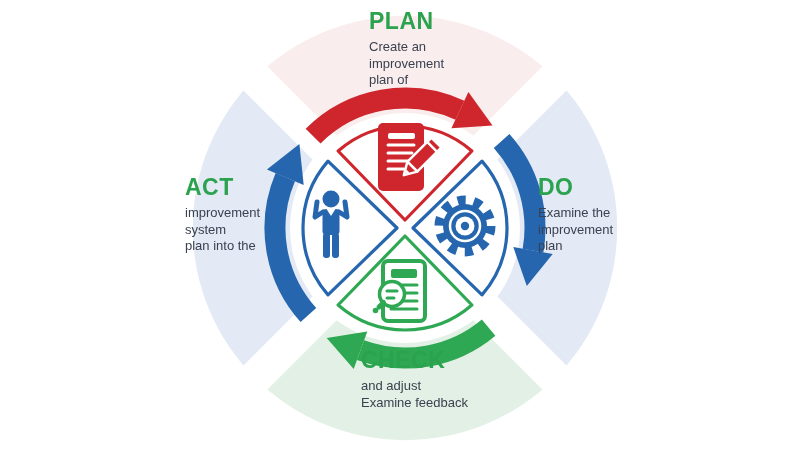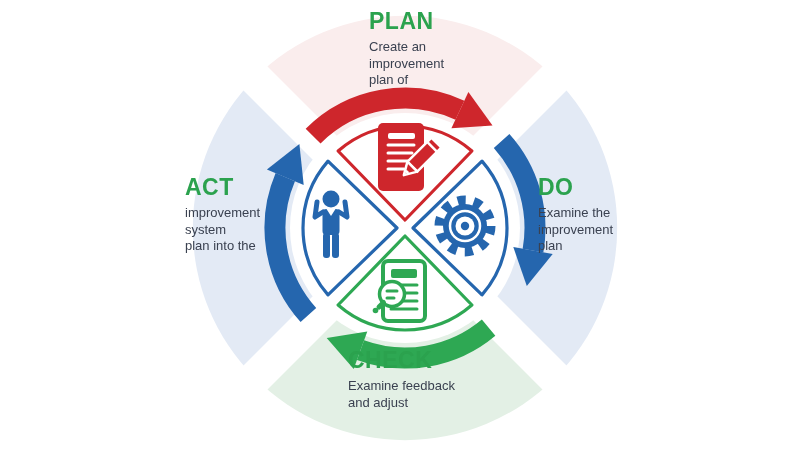--- a/index.html
+++ b/index.html
@@ -24,21 +24,21 @@
 
   .label{position:absolute}
   .heading{
     font-size:23px;font-weight:bold;color:var(--heading);
     letter-spacing:.5px;line-height:1;margin-bottom:6px;
   }
   .line{font-size:13px;line-height:16.5px;color:var(--text)}
   .label-plan {left:369px;top:10px;width:130px}
   .label-do   {left:538px;top:176px;width:120px}
   .label-act  {left:185px;top:176px;width:120px}
-  .label-check{left:348px;top:349px;width:150px}
+  .label-check{left:361px;top:349px;width:150px}
 </style>
 </head>
 <body style="--red: #CE262C; --blue: #2566AE; --green: #2EA853; --heading: #2BA24E; --text: #3A4150; --petal_pink: #FAEDED; --petal_blue: #E3EAF5; --petal_green: #E3F0E5; --white: #FFFFFF;">
 
 <div class="stage">
 
   <svg width="800" height="454" viewBox="0 0 800 454">
 
     <path class="fill-pink-petal" d="M405,228 L255,78  A212,212 0 0 1 555,78  Z"></path>
     <path class="fill-blue-petal" d="M405,228 L555,78  A212,212 0 0 1 555,378 Z"></path>
@@ -135,22 +135,22 @@
 
   <div class="label label-do">
     <div class="heading">DO</div>
     <div class="line">Examine the</div>
     <div class="line">improvement</div>
     <div class="line">plan</div>
   </div>
 
   <div class="label label-check">
     <div class="heading">CHECK</div>
+    <div class="line">and adjust</div>
     <div class="line">Examine feedback</div>
-    <div class="line">and adjust</div>
   </div>
 
   <div class="label label-act">
     <div class="heading">ACT</div>
     <div class="line">improvement</div>
     <div class="line">system</div>
     <div class="line">plan into the</div>
   </div>
 
 </div>

